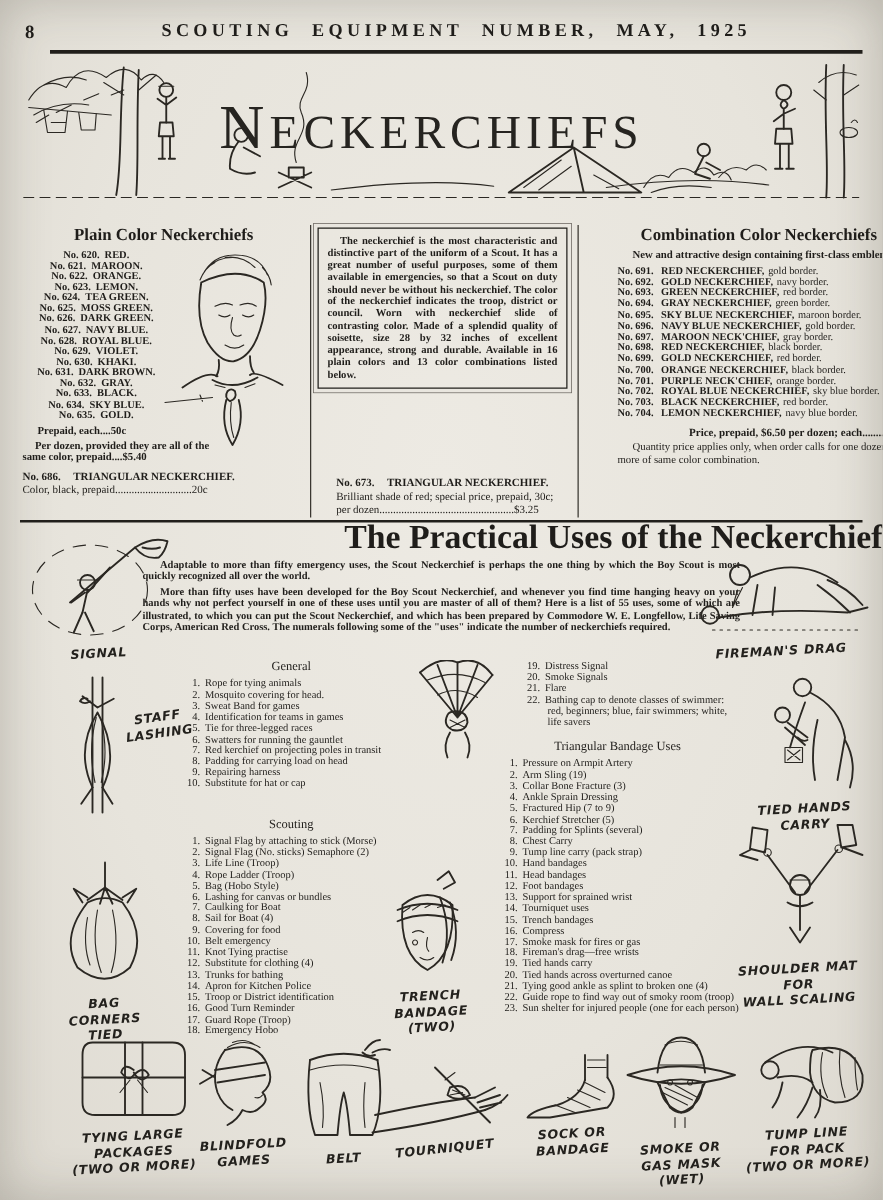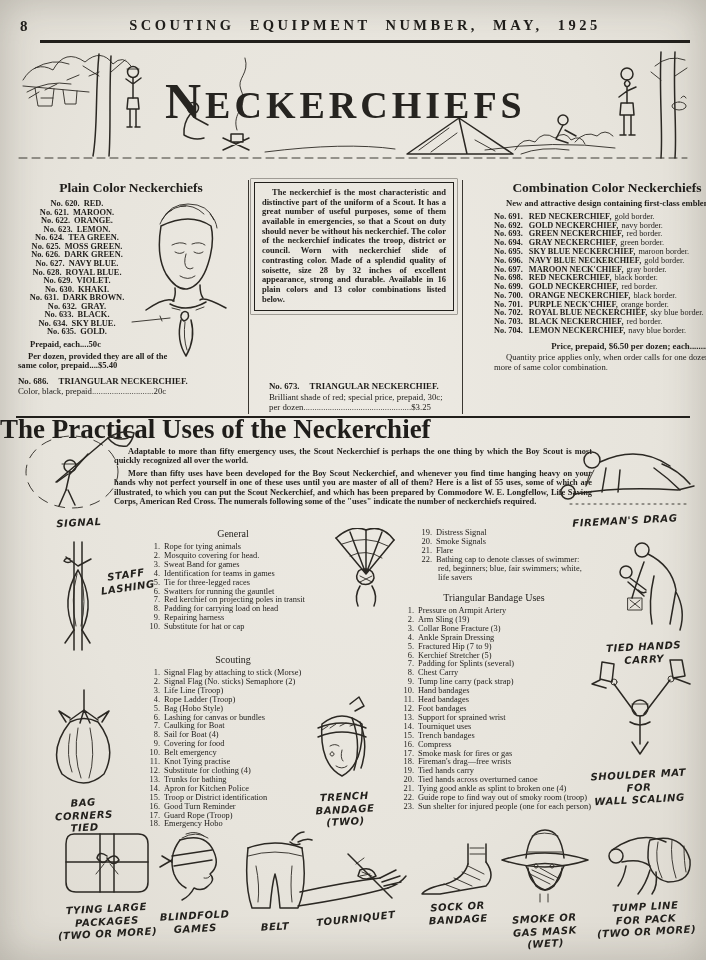--- a/index.html
+++ b/index.html
@@ -12,22 +12,22 @@
     box-shadow:inset 0 0 40px rgba(60,55,45,.25);
   }
   .abs{position:absolute;}
   
   #pgnum{left:20px;top:18px;font-weight:700;font-size:15px;}
   #hdr{left:40px;right:16px;top:16px;height:24px;border-bottom:3px solid #211f1b;text-align:center;}
   #hdr .t{font-weight:700;font-size:14.5px;letter-spacing:3.5px;word-spacing:8px;}
   
   #banner{left:15px;top:46px;width:676px;height:126px;}
   #banner svg{position:absolute;left:0;top:0;}
-  #banner-title{position:absolute;left:150px;top:30px;width:350px;text-align:left;
-    font-weight:700;letter-spacing:4px;color:#262420;}
+  #banner-title{position:absolute;left:150px;top:30px;width:350px;text-align:right;
+    font-weight:400;letter-spacing:4px;color:#262420;}
   #banner-title .cap{font-size:50px;line-height:1;}
   #banner-title .rest{font-size:38px;line-height:1;}
   .rule{background:#211f1b;}
   
   .colrule{width:1px;top:180px;height:234px;background:#3a3731;}
   h3.colhead{margin:0;text-align:center;font-size:13.5px;font-weight:700;}
   
   #plain{left:18px;top:180px;width:226px;}
   #plain-list{margin-top:4px;width:146px;font-size:8.4px;line-height:1.02;font-weight:700;}
   .pitem{padding-left:24px;text-indent:-52px;text-align:center;}
@@ -46,21 +46,21 @@
   
   #combo{left:494px;top:180px;width:226px;}
   #combo .intro{font-size:8.6px;font-weight:700;text-indent:12px;line-height:1.15;margin-top:3px;}
   #combo-list{margin-top:4px;font-size:8.3px;line-height:1.06;}
   .citem{padding-left:56px;text-indent:-56px;}
   .cno{font-weight:700;margin-right:6px;}
   .cname{font-weight:700;margin-right:3px;}
   #combo .price{font-size:8.8px;font-weight:700;margin-top:5px;padding-left:8px;text-align:right;}
   #combo .note{font-size:8.6px;line-height:1.15;text-indent:12px;margin-top:2px;}
   
-  #uses-title{left:0;top:414px;width:706px;text-align:left;font-size:27px;font-weight:700;}
+  #uses-title{left:0;top:414px;width:706px;text-align:right;font-size:27px;font-weight:700;}
   #uses-paras{left:114px;top:447px;width:478px;font-size:8.4px;font-weight:700;line-height:1.13;text-align:justify;}
   #uses-paras p{margin:0 0 3px 0;text-indent:14px;}
   .listhead{text-align:center;font-weight:400;font-size:10px;}
   .ulist{font-size:8.4px;line-height:1.06;}
   .uitem{padding-left:24px;text-indent:-24px;}
   .un{display:inline-block;width:18px;text-align:right;margin-right:4px;text-indent:0;}
   #general-block{left:142px;top:528px;width:182px;}
   #scouting-block{left:142px;top:654px;width:182px;}
   #signals-block{left:414px;top:529px;width:172px;}
   #bandage-block{left:396px;top:592px;width:196px;}

